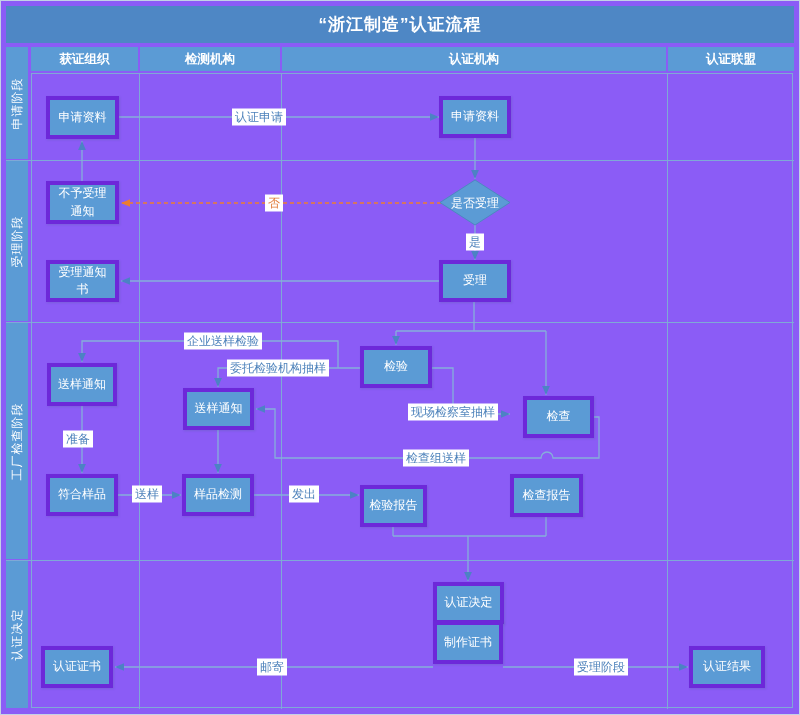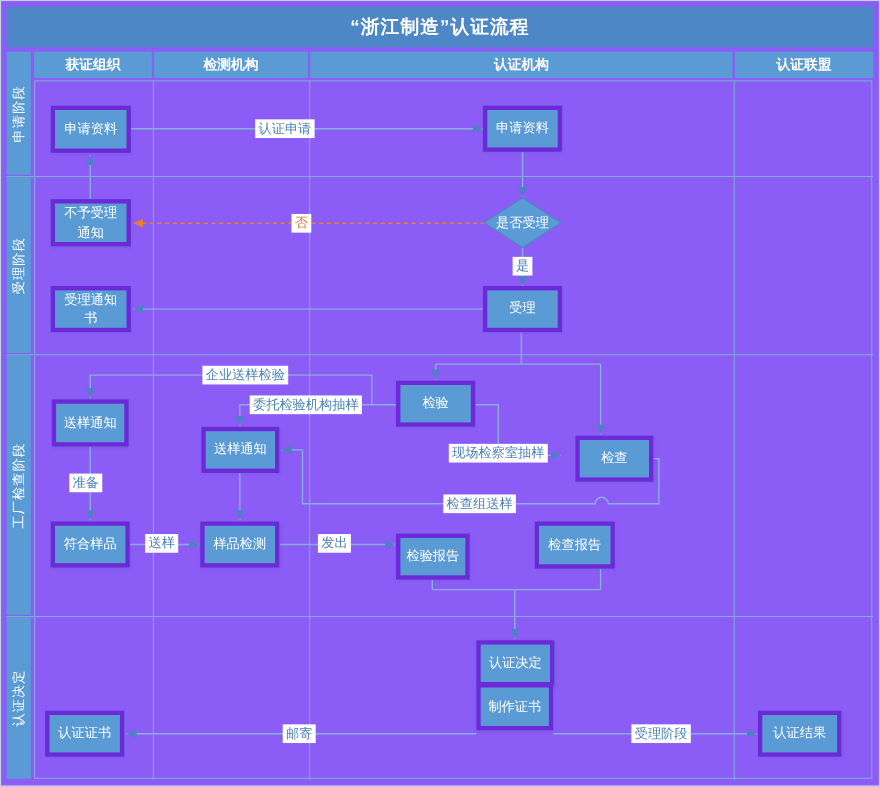--- a/index.html
+++ b/index.html
@@ -97,21 +97,21 @@
   <div class="diamond-label" style="left:474px;top:202px;">是否受理</div>
   <div class="node" style="left:438px;top:259px;width:72px;height:42px;">受理</div>
   <div class="node" style="left:45px;top:259px;width:73px;height:42px;">受理通知书</div>
   <div class="node" style="left:359px;top:345px;width:72px;height:42px;">检验</div>
   <div class="node" style="left:510px;top:395px;width:71px;height:42px;margin-left:12px;">检查</div>
   <div class="node" style="left:46px;top:362px;width:70px;height:43px;">送样通知</div>
   <div class="node" style="left:182px;top:387px;width:71px;height:42px;">送样通知</div>
   <div class="node" style="left:45px;top:473px;width:72px;height:42px;">符合样品</div>
   <div class="node" style="left:181px;top:473px;width:72px;height:42px;">样品检测</div>
   <div class="node" style="left:359px;top:484px;width:67px;height:42px;">检验报告</div>
-  <div class="node" style="left:485px;top:473px;width:73px;height:43px;">检查报告</div>
+  <div class="node" style="left:509px;top:473px;width:73px;height:43px;">检查报告</div>
   <div class="node" style="left:432px;top:581px;width:71px;height:42px;">认证决定</div>
   <div class="node" style="left:432px;top:620px;width:70px;height:43px;">制作证书</div>
   <div class="node" style="left:40px;top:645px;width:72px;height:42px;">认证证书</div>
   <div class="node" style="left:688px;top:645px;width:76px;height:42px;">认证结果</div>
 
   <div class="elabel" style="left:258px;top:116px;">认证申请</div>
   <div class="elabel warn" style="left:273px;top:202px;">否</div>
   <div class="elabel" style="left:474px;top:241px;">是</div>
   <div class="elabel" style="left:222px;top:340px;">企业送样检验</div>
   <div class="elabel" style="left:277px;top:367px;">委托检验机构抽样</div>

